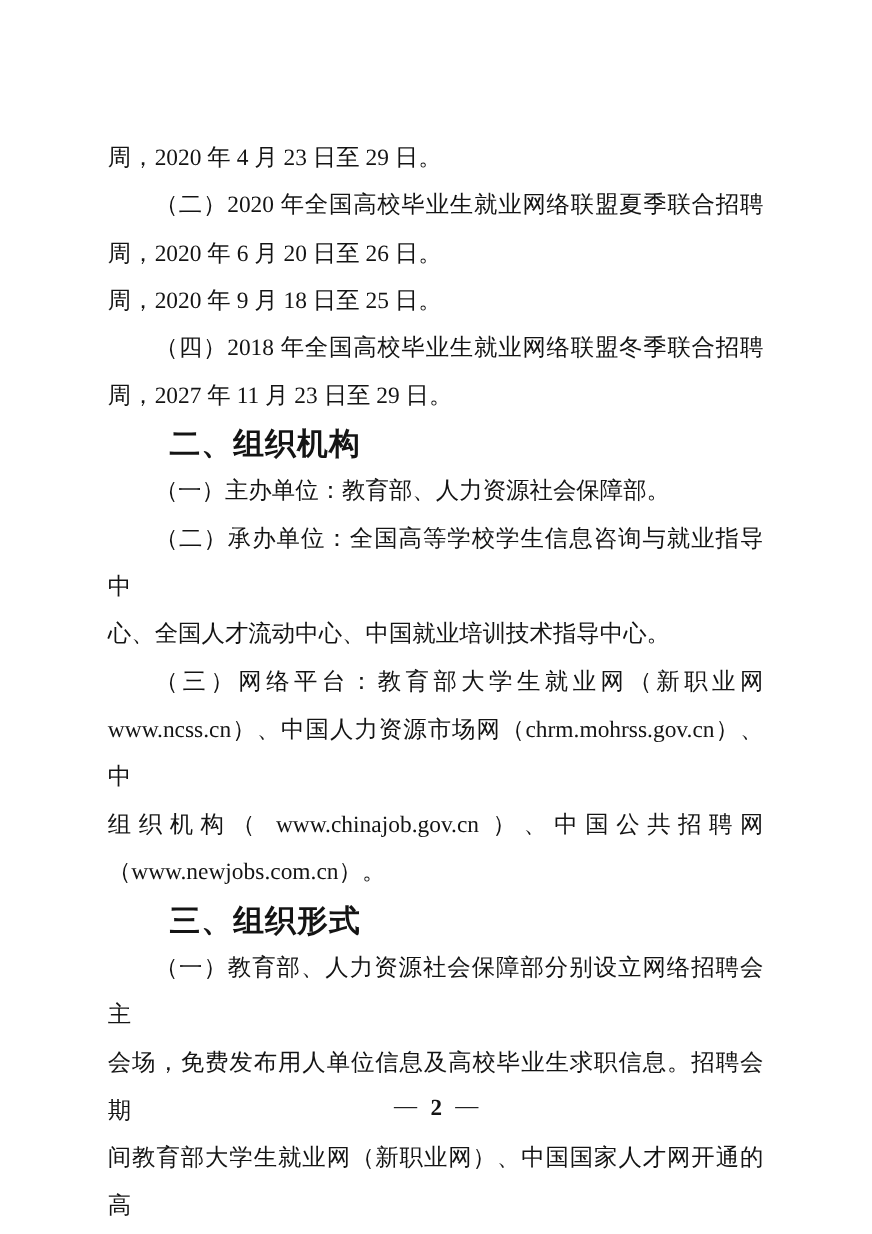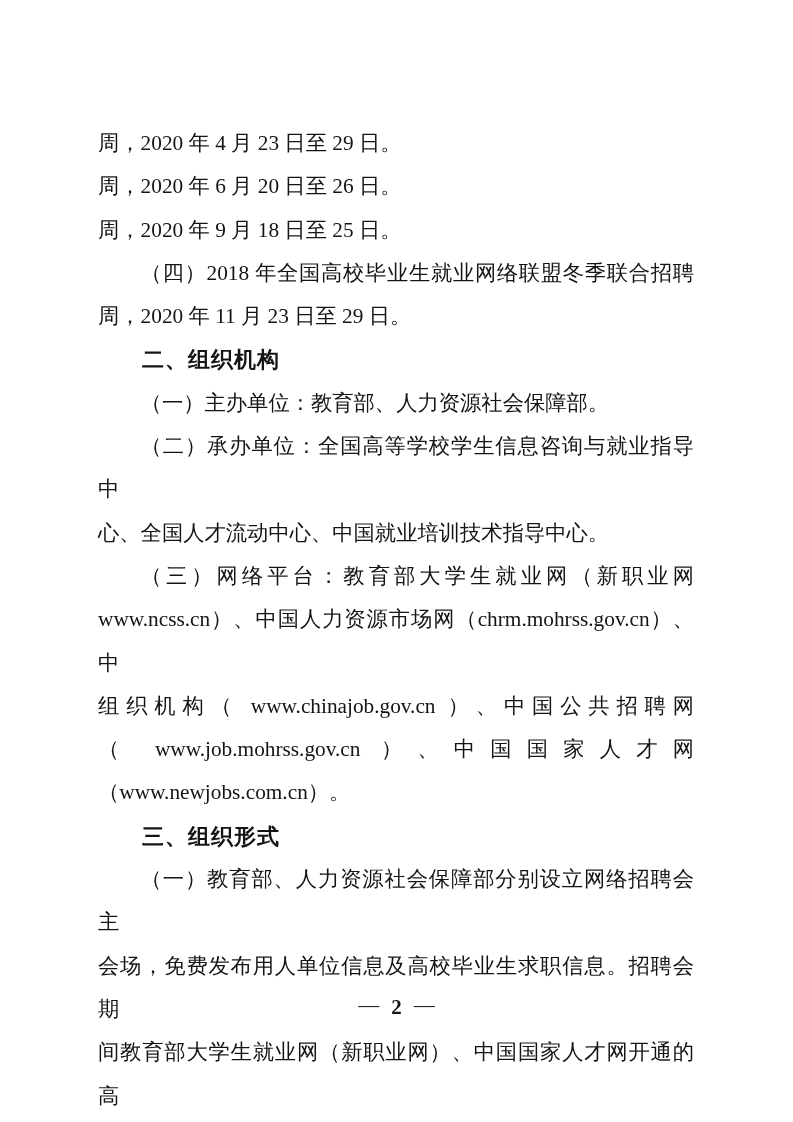--- a/index.html
+++ b/index.html
@@ -33,21 +33,21 @@
     text-indent: 2em;
   }
   .line.justify {
     text-align: justify;
     text-align-last: justify;
     text-justify: inter-ideograph;
   }
   .line.heading {
     font-family: "Liberation Sans", sans-serif;
     font-weight: 700;
-    font-size: 22px;
+    font-size: 28px;
     letter-spacing: 1px;
   }
   .footer {
     position: absolute;
     left: 0;
     top: 986px;
     width: 793px;
     text-align: center;
     font-size: 21px;
     line-height: 43px;
@@ -64,32 +64,32 @@
   }
 </style>
 </head>
 <body>
 
 <div class="page">
 
   <div class="content" id="doc-content">
 
   <div class="line">周，2020 年 4 月 23 日至 29 日。</div>
+      <div class="line indent justify">（二）2020 年全国高校毕业生就业网络联盟夏季联合招聘</div>
       <div class="line">周，2020 年 6 月 20 日至 26 日。</div>
       <div class="line">周，2020 年 9 月 18 日至 25 日。</div>
       <div class="line indent justify">（四）2018 年全国高校毕业生就业网络联盟冬季联合招聘</div>
-      <div class="line">周，2020 年 11 月 23 日至 29 日。</div>
+      <div class="line">周，2027 年 11 月 23 日至 29 日。</div>
       <div class="line heading indent">二、组织机构</div>
       <div class="line indent">（一）主办单位：教育部、人力资源社会保障部。</div>
       <div class="line indent justify">（二）承办单位：全国高等学校学生信息咨询与就业指导中</div>
       <div class="line">心、全国人才流动中心、中国就业培训技术指导中心。</div>
       <div class="line indent justify">（三）网络平台：教育部大学生就业网（新职业网</div>
       <div class="line justify">www.ncss.cn）、中国人力资源市场网（chrm.mohrss.gov.cn）、中</div>
       <div class="line justify">组织机构（ www.chinajob.gov.cn ）、中国公共招聘网</div>
-      <div class="line justify">（ www.job.mohrss.gov.cn ）、中国国家人才网</div>
       <div class="line">（www.newjobs.com.cn）。</div>
       <div class="line heading indent">三、组织形式</div>
       <div class="line indent justify">（一）教育部、人力资源社会保障部分别设立网络招聘会主</div>
       <div class="line justify">会场，免费发布用人单位信息及高校毕业生求职信息。招聘会期</div>
       <div class="line justify">间教育部大学生就业网（新职业网）、中国国家人才网开通的高</div>
     </div>
 
   <div class="footer">
     <span class="dash">—</span><span class="pagenum">2</span><span class="dash">—</span>
   </div>

